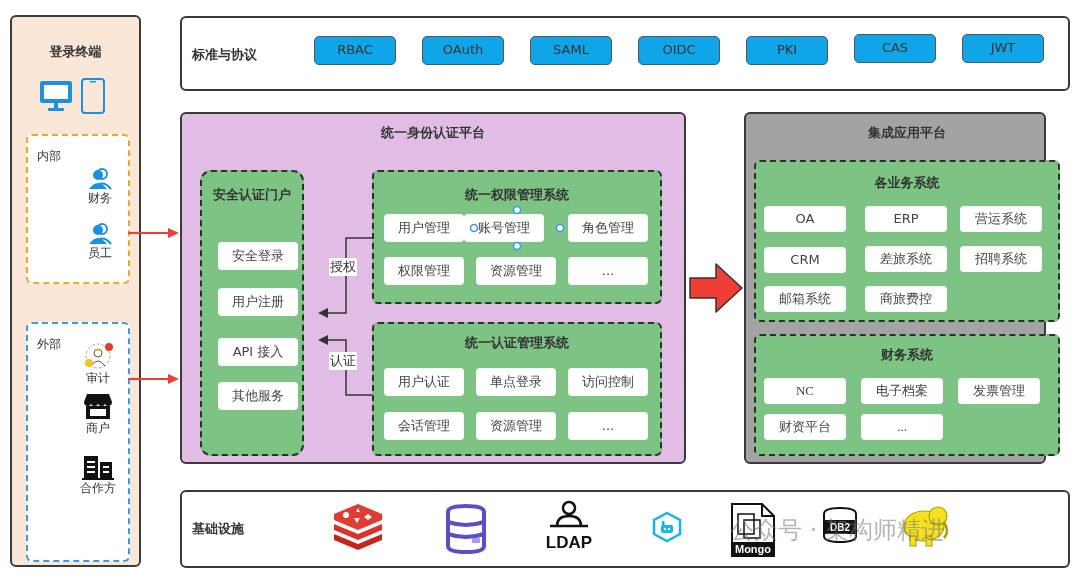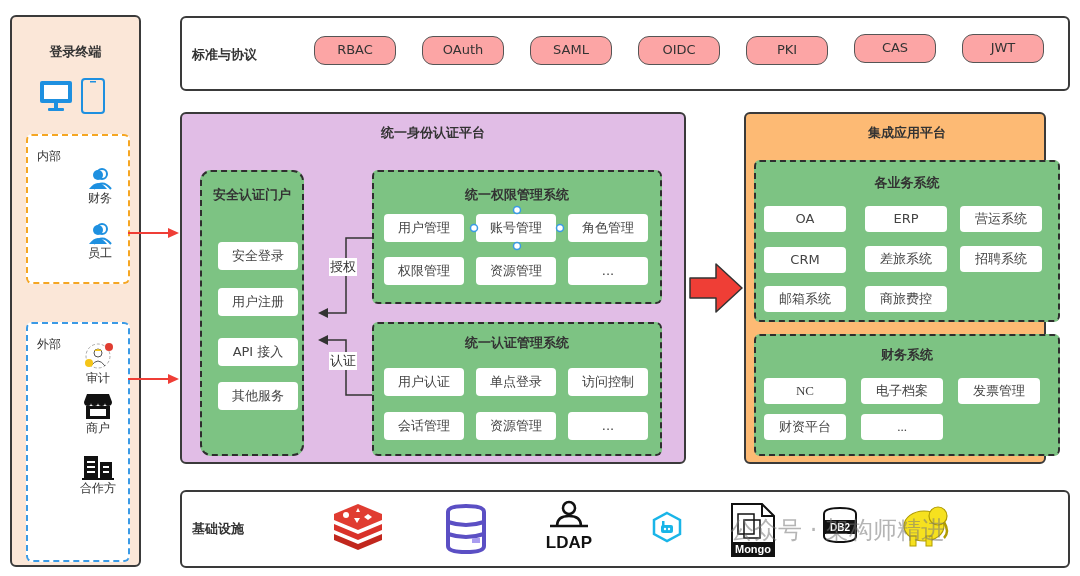--- a/index.html
+++ b/index.html
@@ -14,36 +14,36 @@
   .group-box { position: absolute; border-radius: 6px; background: #fff; }
   #internal { left: 14px; top: 117px; width: 104px; height: 150px; border: 2px dashed #f5a623; }
   #external { left: 14px; top: 305px; width: 104px; height: 240px; border: 2px dashed #3a9ae6; }
   .group-label { position: absolute; left: 9px; top: 12px; font-size: 12px; text-align: center; }
   .actor { position: absolute; width: 60px; text-align: center; font-size: 12px; }
   .actor .ic { display: block; margin: 0 auto; height: 22px; }
 
   
   #standards { left: 180px; top: 16px; width: 890px; height: 75px; background: #fff; }
   #standards-title { left: 10px; top: 28px; font-size: 13px; font-weight: bold; }
-  .proto { position: absolute; top: 18px; width: 82px; height: 29px; background: #fca5a5; border: 1.5px solid #555;
-           border-radius: 11px; text-align: center; line-height: 26px; font-size: 13px; }
+  .proto { position: absolute; top: 18px; width: 82px; height: 29px; background: #0ea5e9; border: 1.5px solid #555;
+           border-radius: 5px; text-align: center; line-height: 26px; font-size: 13px; }
 
   
   #idp { left: 180px; top: 112px; width: 506px; height: 352px; background: #e1bde6; }
   #idp-title { left: 0; top: 10px; width: 502px; text-align: center; font-size: 13px; font-weight: bold; }
   .green-box { position: absolute; background: #7dc383; border: 2px dashed #2e2e2e; border-radius: 6px; }
   .green-title { position: absolute; left: 0; width: 100%; text-align: center; font-size: 13px; font-weight: bold; }
   .item { position: absolute; background: #fff; border-radius: 4px; text-align: center; font-size: 13px; color: #444; }
   #portal { left: 18px; top: 56px; width: 104px; height: 286px; border-radius: 11px; }
   #perm { left: 190px; top: 56px; width: 290px; height: 134px; }
   #auth { left: 190px; top: 208px; width: 290px; height: 134px; }
   .conn-label { position: absolute; background: #fff; font-size: 13px; padding: 0 1px; }
 
   
-  #integ { left: 744px; top: 112px; width: 302px; height: 352px; background: #fdba74; }
+  #integ { left: 744px; top: 112px; width: 302px; height: 352px; background: #a3a3a3; }
   #integ-title { left: 0; top: 10px; width: 322px; text-align: center; font-size: 13px; font-weight: bold; }
   #biz { left: 8px; top: 46px; width: 306px; height: 162px; }
   #fin { left: 8px; top: 220px; width: 306px; height: 122px; font-family: Liberation Serif, serif; }
 
   
   #infra { left: 180px; top: 490px; width: 890px; height: 78px; background: #fff; }
   #infra-title { left: 10px; top: 28px; font-size: 13px; font-weight: bold; }
   .infra-icon { position: absolute; top: 12px; }
   #watermark { position: absolute; left: 548px; top: 22px; font-size: 24px; color: rgba(120,120,120,0.55); white-space: nowrap; }
 
@@ -162,21 +162,21 @@
     <polygon points="2,199 12,194 12,204" fill="#333"></polygon>
     <polyline points="56,281 30,281 30,226 8,226" fill="none" stroke="#333" stroke-width="1.5"></polyline>
     <polygon points="2,226 12,221 12,231" fill="#333"></polygon>
   </svg>
   <div class="conn-label" style="left:147px;top:144px">授权</div>
   <div class="conn-label" style="left:147px;top:238px">认证</div>
 
   <div class="green-box" id="perm">
     <div class="green-title" style="top:14px">统一权限管理系统</div>
     <div class="item" style="left:10px;top:42px;width:80px;height:28px;line-height:28px">用户管理</div>
-    <div class="item" style="left:102px;top:42px;width:80px;height:28px;line-height:28px">账号管理</div>
+    <div class="item" style="left:90px;top:42px;width:80px;height:28px;line-height:28px">账号管理</div>
     <div class="item" style="left:194px;top:42px;width:80px;height:28px;line-height:28px">角色管理</div>
     <div class="item" style="left:10px;top:85px;width:80px;height:28px;line-height:28px">权限管理</div>
     <div class="item" style="left:102px;top:85px;width:80px;height:28px;line-height:28px">资源管理</div>
     <div class="item" style="left:194px;top:85px;width:80px;height:28px;line-height:28px">...</div>
 
     <svg class="abs" style="left:96px;top:34px" width="94" height="44">
       <circle cx="47" cy="4" r="3.5" fill="#fff" stroke="#3a9ae6" stroke-width="1.5"></circle>
       <circle cx="47" cy="40" r="3.5" fill="#fff" stroke="#3a9ae6" stroke-width="1.5"></circle>
       <circle cx="4" cy="22" r="3.5" fill="#fff" stroke="#3a9ae6" stroke-width="1.5"></circle>
       <circle cx="90" cy="22" r="3.5" fill="#fff" stroke="#3a9ae6" stroke-width="1.5"></circle>

